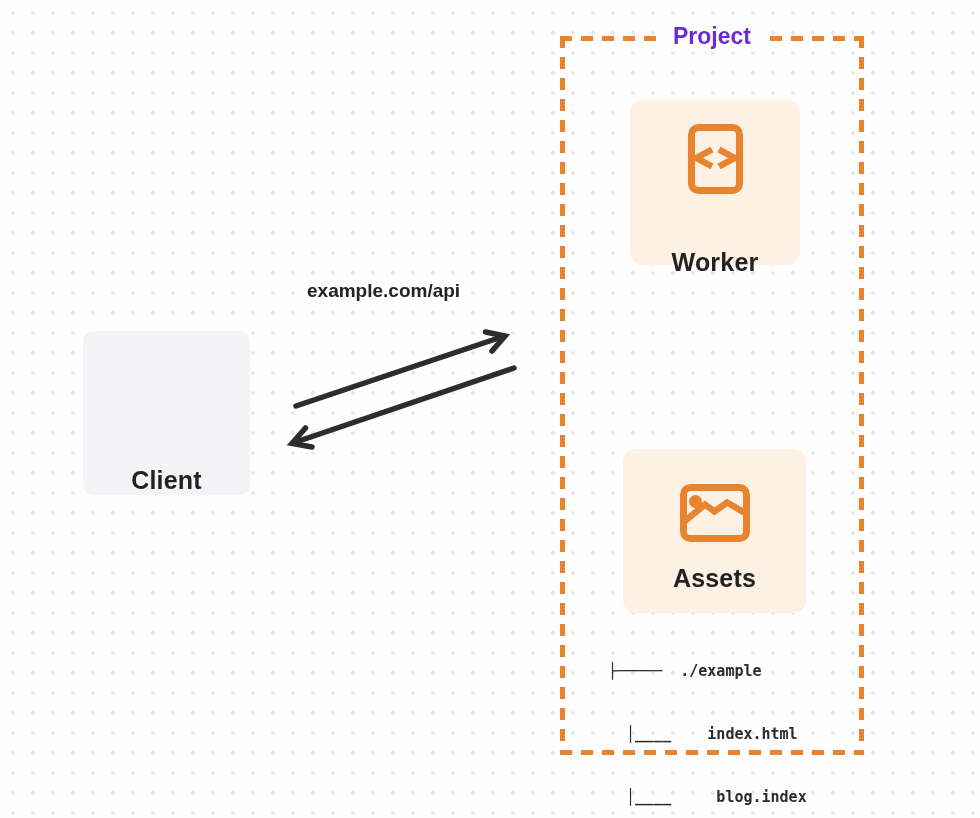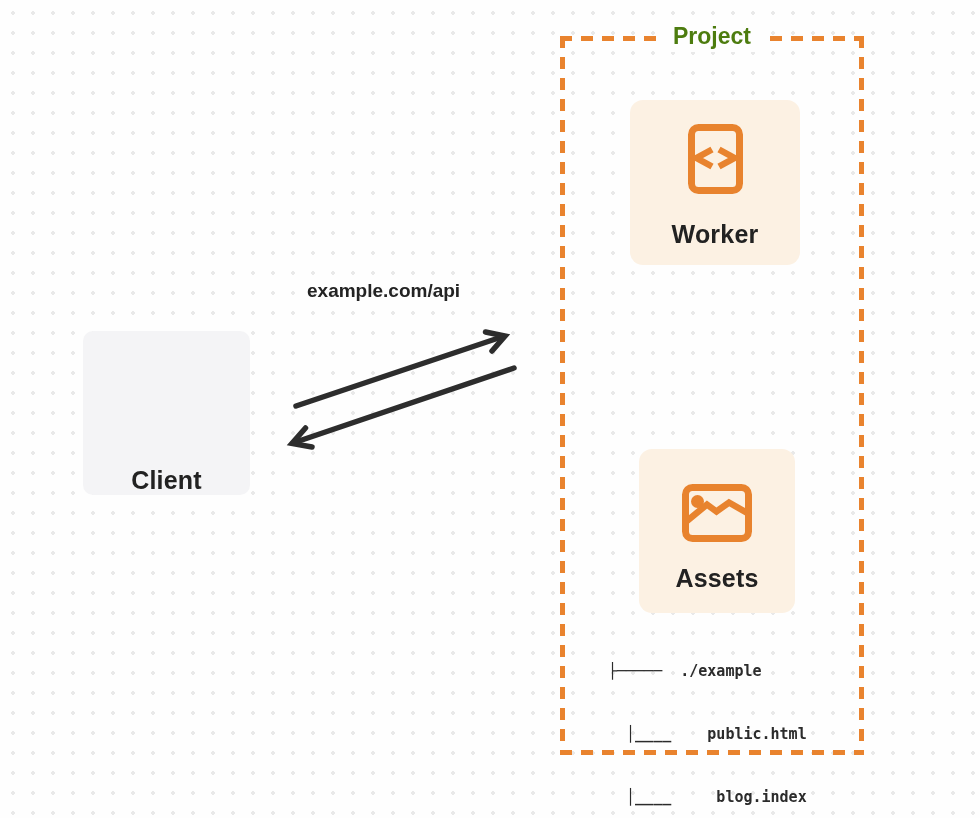--- a/index.html
+++ b/index.html
@@ -32,31 +32,31 @@
       repeating-linear-gradient(90deg,  #E9832E 0 12px, transparent 12px 21px),
       repeating-linear-gradient(180deg, #E9832E 0 12px, transparent 12px 21px),
       repeating-linear-gradient(180deg, #E9832E 0 12px, transparent 12px 21px);
     background-position:0 0, 0 100%, 0 0, 100% 0;
     background-size:100% 5px, 100% 5px, 5px 100%, 5px 100%;
     background-repeat:no-repeat;
   }
   .project-label {
     position:absolute; top:-16px; left:50%; transform:translateX(-50%);
     background:#FEFEFE; padding:0 10px; line-height:32px;
-    font-size:23px; font-weight:bold; color:#4d7c0f; white-space:nowrap;
+    font-size:23px; font-weight:bold; color:#6d28d9; white-space:nowrap;
   }
 
   .card {
     position:absolute; background:#FCF1E3; border-radius:13px;
     display:flex; flex-direction:column; align-items:center;
     box-sizing:border-box;
   }
-  .card.worker { left:70px; top:64px; width:170px; height:165px; padding-top:24px; }
+  .card.worker { left:70px; top:64px; width:170px; height:165px; padding-top:24px;gap:28px; }
   .card.worker .node-label { margin-top:26px; }
-  .card.assets { left:63px; top:413px; width:156px; height:164px; padding-top:35px;margin-left:16px; }
+  .card.assets { left:63px; top:413px; width:183px; height:164px; padding-top:35px; }
   .card.assets .node-label { margin-top:22px; }
   .icon svg { display:block; }
 
   .tree {
     position:absolute; left:48px; top:583px; margin:0; z-index:2;
     font-family:"DejaVu Sans Mono", monospace;
     font-size:15px; line-height:21px; font-weight:bold;
     color:#2B2B2B; white-space:pre;
   }
 </style>
@@ -102,19 +102,19 @@
           <rect x="3.5" y="3.5" width="63" height="51" rx="7" fill="none" stroke="#E8832E" stroke-width="7"></rect>
           <circle cx="15.5" cy="17.5" r="6.5" fill="#E8832E"></circle>
           <polyline points="2.5,39 25,20.5 34.5,27.5 47,18.5 67,30" fill="none" stroke="#E8832E" stroke-width="6.5" stroke-linejoin="miter"></polyline>
         </svg>
       </span>
       <span class="node-label">Assets</span>
     </div>
 
     <div class="tree">
       <div>├─────  ./example</div>
-      <div>  │____    public.html</div>
+      <div>  │____    index.html</div>
       <div>  │____     blog.index</div>
       
     </div>
   </div>
 
 </div>
 
 </body></html>

